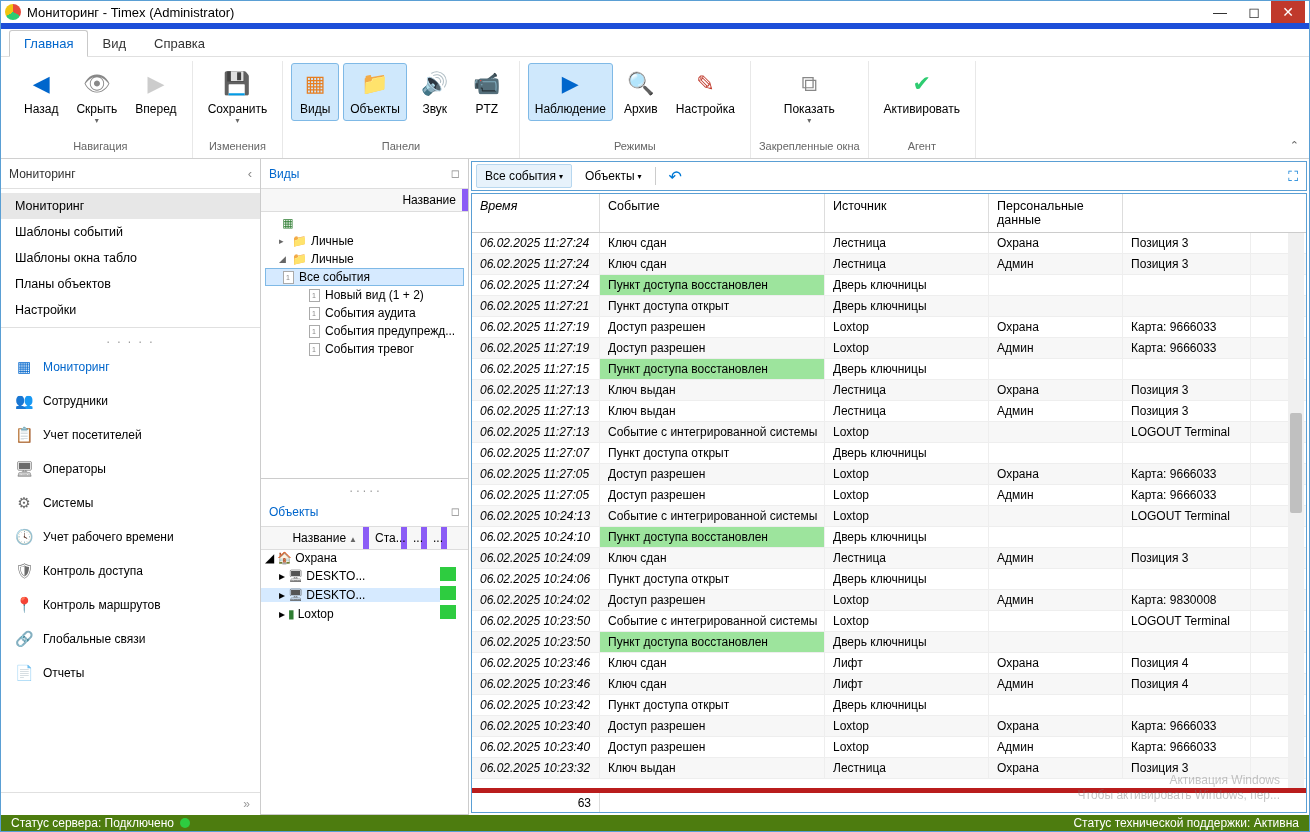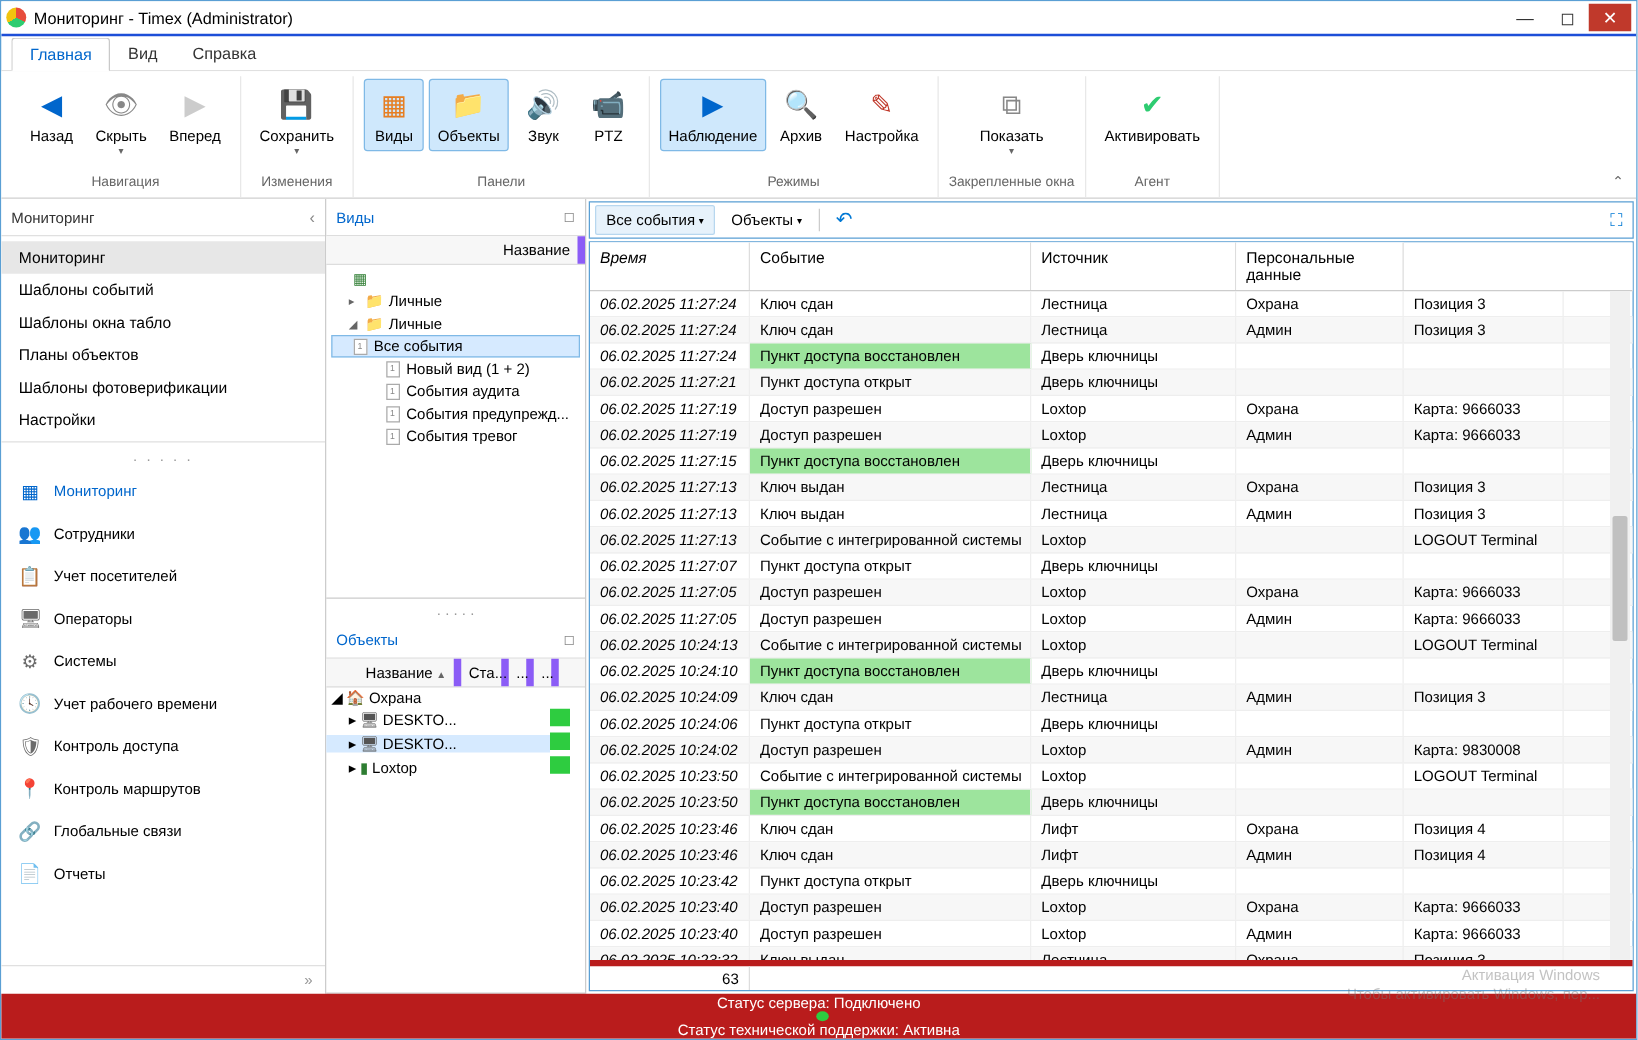--- a/index.html
+++ b/index.html
@@ -1,23 +1,23 @@
 <!DOCTYPE html>
 <html><head>
 <meta charset="utf-8">
 <style>
 * { box-sizing: border-box; margin: 0; padding: 0; font-family: "Segoe UI", Tahoma, sans-serif; font-size: 12px; }
 body { background: #fff; width: 1310px; height: 832px; overflow: hidden; display: flex; flex-direction: column; border: 1px solid #5a9fd4; }
-.titlebar { height: 28px; background: #fff; display: flex; align-items: center; padding: 0 4px; border-bottom: 2px solid #1d4ed8; }
+.titlebar { height: 28px; background: #fff; display: flex; align-items: center; padding: 0 4px; border-bottom: 6px solid #1d4ed8; }
 .titlebar .icon { width: 16px; height: 16px; border-radius: 50%; background: conic-gradient(#e74c3c 0 33%, #2ecc71 33% 66%, #f1c40f 66% 100%); margin-right: 6px; }
 .titlebar .title { flex: 1; font-size: 13px; }
 .titlebar .winbtns { display: flex; }
 .titlebar .winbtn { width: 34px; height: 22px; display: flex; align-items: center; justify-content: center; font-size: 14px; color: #333; }
 .titlebar .winbtn.close { background: #c0392b; color: #fff; }
-.menubar { height: 28px; display: flex; align-items: center; padding: 0 8px; border-bottom: 1px solid #e0e0e0; }
+.menubar { height: 28px; display: flex; align-items: flex-end; padding: 0 8px; border-bottom: 1px solid #e0e0e0; }
 .menutab { padding: 5px 14px; font-size: 13px; color: #333; }
 .menutab.active { color: #0066cc; border: 1px solid #c9c9c9; border-bottom: 1px solid #fff; background: #fff; border-radius: 3px 3px 0 0; position: relative; top: 1px; }
 .ribbon { height: 102px; background: #fff; border-bottom: 1px solid #d0d0d0; display: flex; padding: 4px 8px 0; position: relative; }
 .ribbon-collapse { position: absolute; right: 10px; bottom: 6px; color: #666; font-size: 11px; }
 .ribgroup { display: flex; flex-direction: column; align-items: center; padding: 2px 8px; border-right: 1px solid #e8e8e8; }
 .ribgroup:last-child { border-right: none; }
 .ribrow { display: flex; gap: 4px; flex: 1; align-items: flex-start; }
 .ribbtn { display: flex; flex-direction: column; align-items: center; padding: 4px 6px; min-width: 48px; cursor: default; border: 1px solid transparent; border-radius: 3px; }
 .ribbtn.active { background: #cfe8fc; border-color: #7fb9e6; }
 .ribbtn .ico { width: 32px; height: 32px; display: flex; align-items: center; justify-content: center; font-size: 22px; }
@@ -75,21 +75,21 @@
 .tr.alt { background: #f7f7f7; }
 .td { padding: 3px 8px; font-size: 12px; border-right: 1px solid #eee; white-space: nowrap; overflow: hidden; }
 .td.green { background: #9de49d; }
 .c-time { width: 128px; font-style: italic; }
 .c-event { width: 225px; }
 .c-src { width: 164px; }
 .c-pers { width: 134px; }
 .c-det { width: 128px; }
 .tfoot { height: 24px; border-top: 5px solid #b91c1c; display: flex; }
 .tfoot .fcell { width: 128px; border-right: 1px solid #ddd; text-align: right; padding: 3px 8px; font-size: 12px; }
-.statusbar { height: 36px; background: #b91c1c; color: #fff; display: flex; align-items: center; padding: 0 10px; font-size: 12px; flex-direction: column; }
+.statusbar { height: 16px; background: #4d7c0f; color: #fff; display: flex; align-items: center; padding: 0 10px; font-size: 12px; }
 .statusbar .dot { width: 10px; height: 10px; border-radius: 50%; background: #2ecc40; margin-left: 6px; }
 .statusbar .sp { flex: 1; }
 .watermark { position: absolute; right: 30px; bottom: 30px; color: rgba(120,120,120,0.45); font-size: 20px; pointer-events: none; text-align: right; line-height: 1.2; }
 .watermark .sm { font-size: 12px; }
 .scrollhint { position: absolute; right: 2px; top: 0; bottom: 0; width: 16px; background: #f0f0f0; }
 .scrollhint .thumb { position: absolute; left: 2px; right: 2px; top: 180px; height: 100px; background: #c0c0c0; border-radius: 2px; }
 </style>
 </head>
 <body>
 
@@ -202,21 +202,20 @@
   <div class="leftpanel">
     <div class="panel-header">
       <span>Мониторинг</span>
       <span class="collapse">‹</span>
     </div>
     <div class="subnav" id="subnav">
         <div class="subnav-item active">Мониторинг</div>
         <div class="subnav-item">Шаблоны событий</div>
         <div class="subnav-item">Шаблоны окна табло</div>
         <div class="subnav-item">Планы объектов</div>
-        <div class="subnav-item">Шаблоны фотоверификации</div>
         <div class="subnav-item">Настройки</div>
       </div>
     <div class="dots">. . . . .</div>
     <div class="mainnav" id="mainnav">
         <div class="mainnav-item active">
           <span class="ni">▦</span>
           <span>Мониторинг</span>
         </div>
         <div class="mainnav-item">
           <span class="ni">👥</span>

